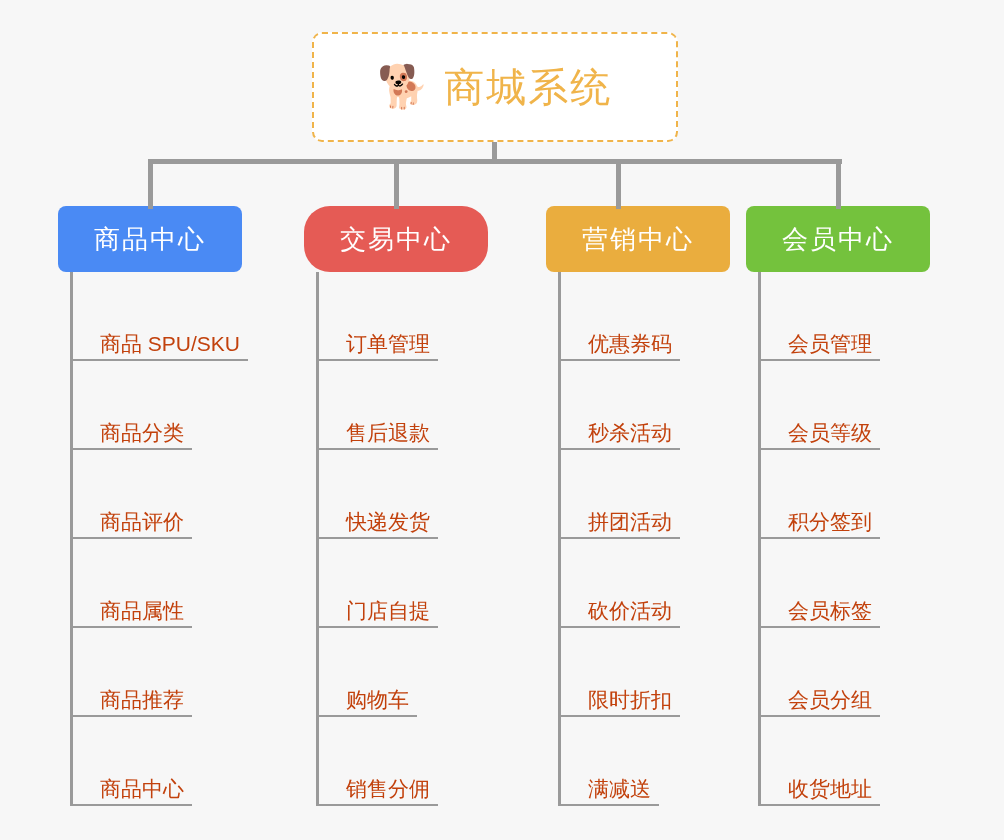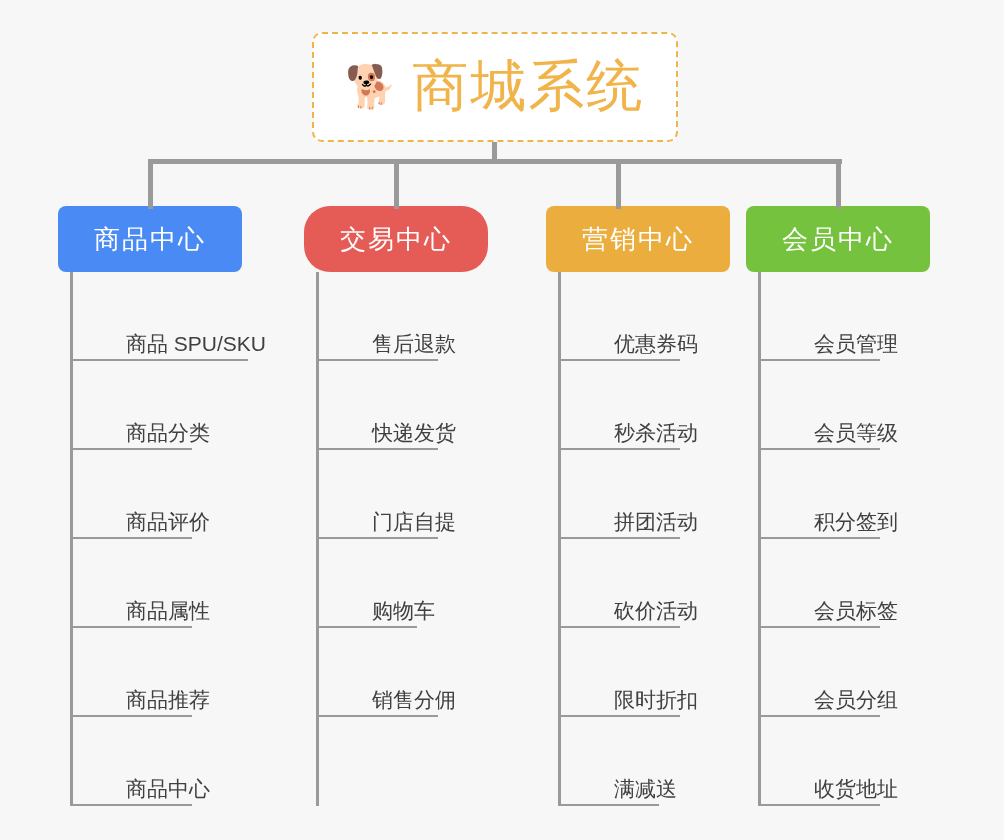--- a/index.html
+++ b/index.html
@@ -35,21 +35,21 @@
     align-items: center;
     justify-content: center;
     gap: 14px;
   }
   .root-emoji {
     font-size: 42px;
     line-height: 1;
     display: block;
   }
   .root-title {
-    font-size: 56px;
+    font-size: 40px;
     color: #f0b44a;
     letter-spacing: 2px;
     white-space: nowrap;
   }
 
   
   .trunk-stem {
     position: absolute;
     left: 492px;
     top: 142px;
@@ -111,25 +111,24 @@
   .leaf {
     position: relative;
     height: 89px;
     display: flex;
     align-items: flex-end;
     padding-left: 30px;
     box-sizing: border-box;
   }
   .leaf-label {
     font-size: 21px;
-    color: #404040;
+    color: #c2410c;
     line-height: 1.05;
     padding-bottom: 6px;
     white-space: nowrap;
-    margin-left: 26px;
   }
   .leaf-rule {
     position: absolute;
     left: 0;
     bottom: 0;
     height: 2px;
     background: #9a9a9a;
   }
 </style>
 </head>
@@ -177,20 +176,24 @@
             <div class="leaf-rule" style="width: 122px;"></div>
           </div>
         </div>
       </div>
       <div class="column" style="left: 304px;">
         <div class="category-header" style="background: rgb(229, 91, 85); border-radius: 26px;">
           <span>交易中心</span>
         </div>
         <div class="spine" style="height: 534px;"></div>
         <div class="leaves">
+          <div class="leaf">
+            <span class="leaf-label">订单管理</span>
+            <div class="leaf-rule" style="width: 122px;"></div>
+          </div>
           <div class="leaf">
             <span class="leaf-label">售后退款</span>
             <div class="leaf-rule" style="width: 122px;"></div>
           </div>
           <div class="leaf">
             <span class="leaf-label">快递发货</span>
             <div class="leaf-rule" style="width: 122px;"></div>
           </div>
           <div class="leaf">
             <span class="leaf-label">门店自提</span>

